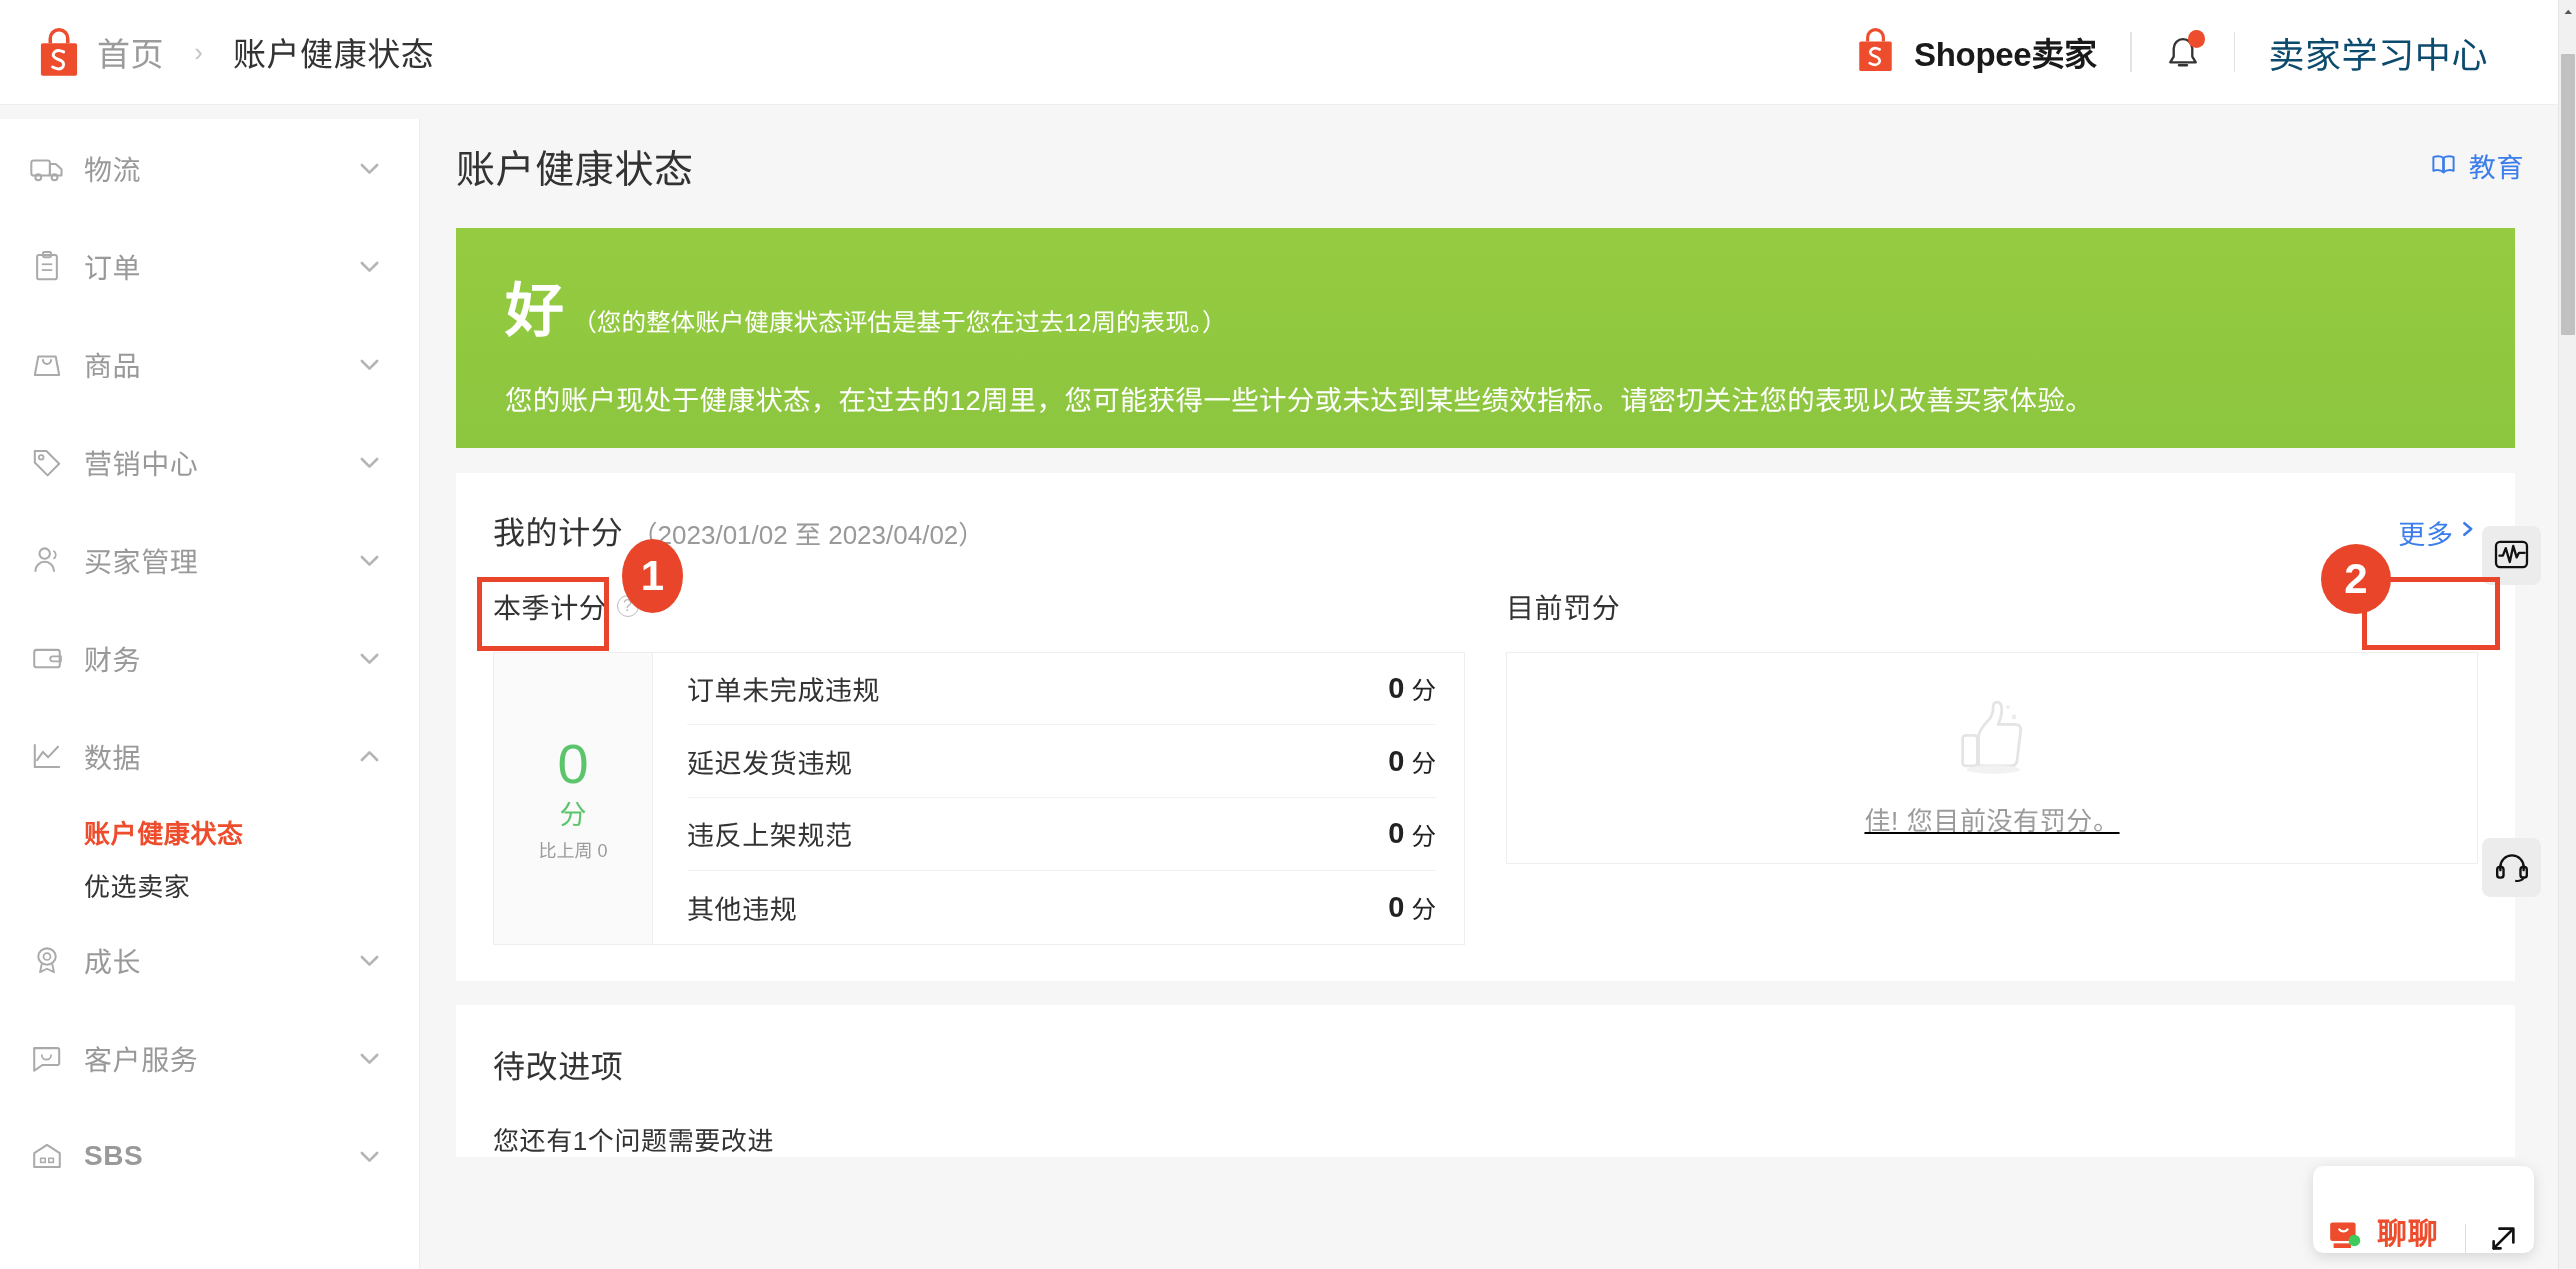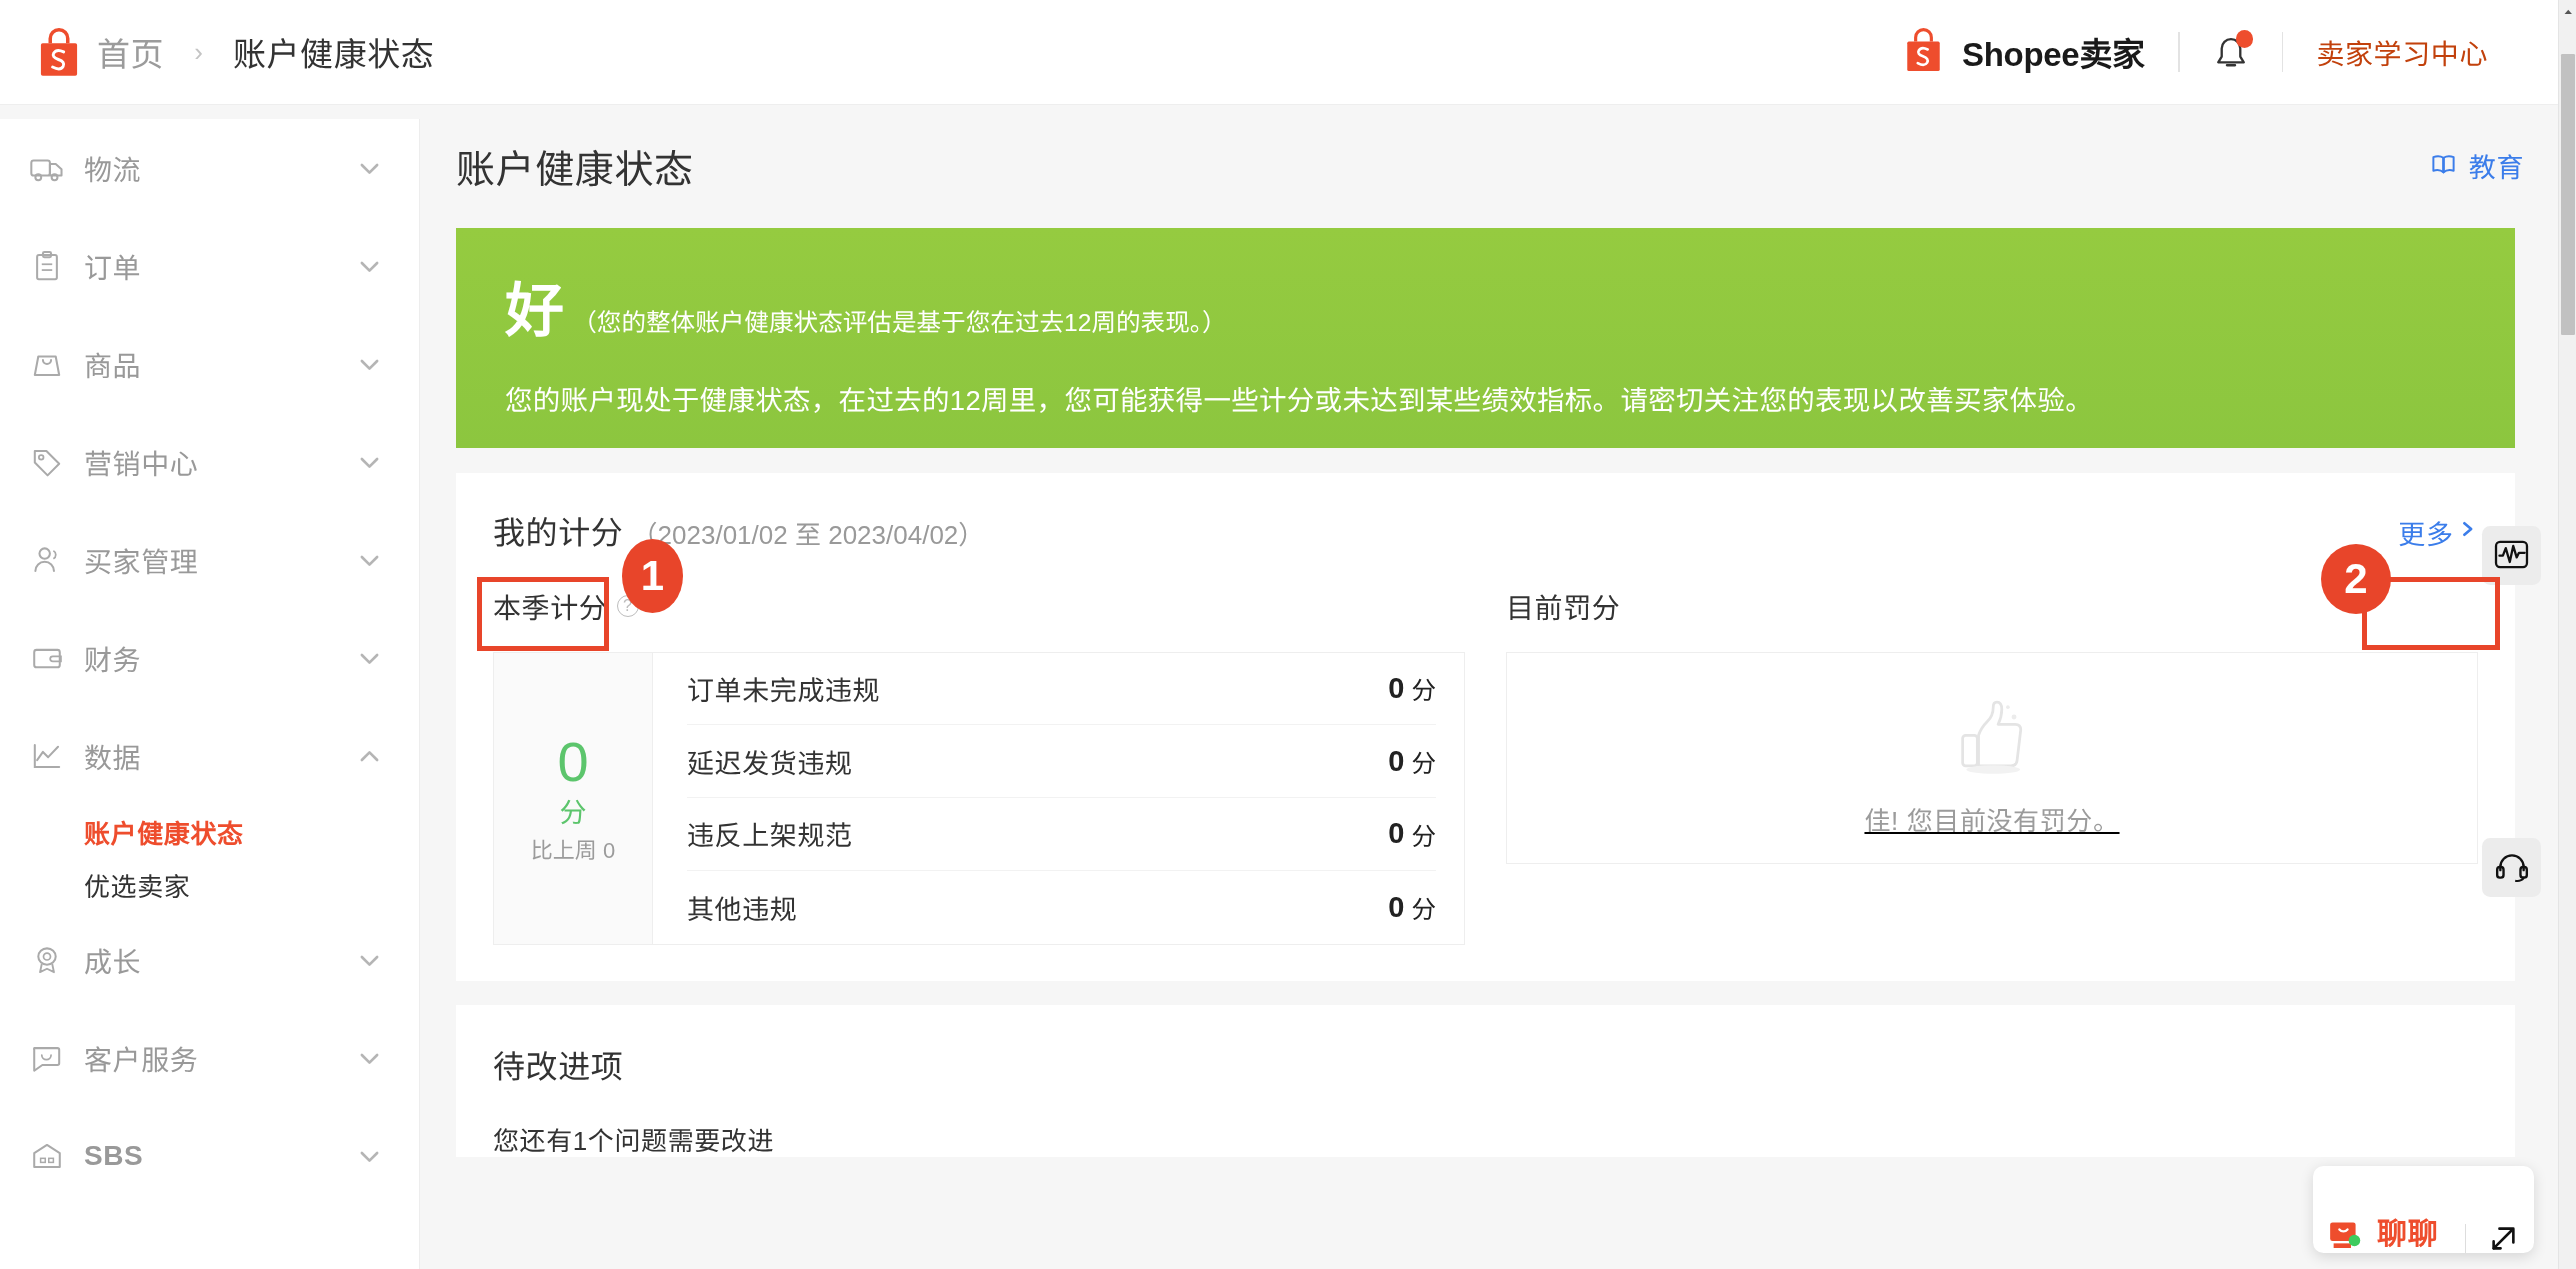--- a/index.html
+++ b/index.html
@@ -82,22 +82,22 @@
     width: 36px; height: 39px;
   }
   .bell-dot {
     position: absolute;
     top: -2.3px; right: -4.7px;
     width: 17.6px; height: 17.6px;
     background: #ee4d2d;
     border-radius: 50%;
   }
   .learn-center {
-    font-size: 28px;
-    color: #c2410c;
+    font-size: 36px;
+    color: #0c4a6e;
     letter-spacing: 0.6px;
   }
 
   
   .sidebar {
     position: absolute;
     top: 119px; left: 0;
     width: 420px;
     height: 1163px;
     background: #ffffff;
@@ -300,21 +300,21 @@
     font-weight: 500;
     line-height: 1;
   }
   .score-unit {
     font-size: 27px;
     color: #5cc56c;
     margin-top: 9.4px;
     line-height: 1;
   }
   .score-delta {
-    font-size: 22px;
+    font-size: 18px;
     color: #9b9b9b;
     margin-top: 13px;
     line-height: 1;
   }
   .violations {
     flex: 1;
     padding: 0 28px 0 34px;
     display: flex;
     flex-direction: column;
     justify-content: center;

